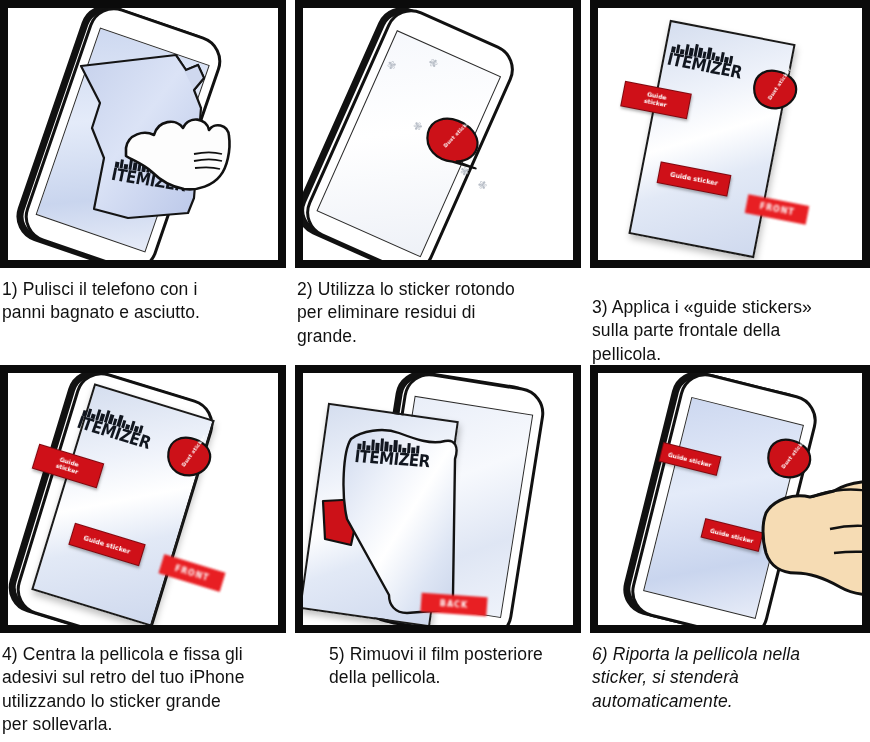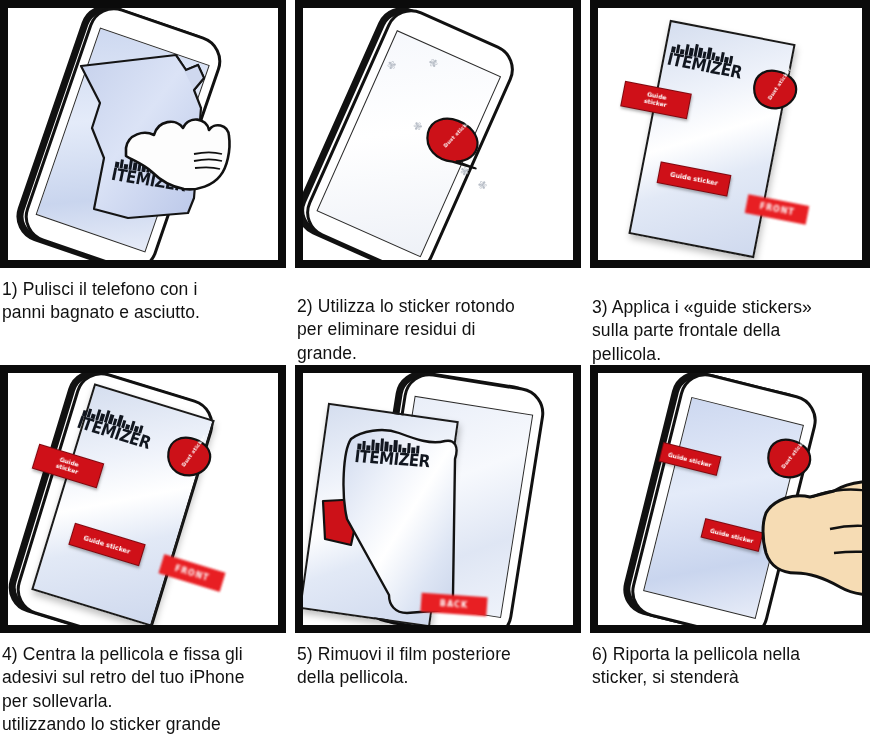--- a/index.html
+++ b/index.html
@@ -128,21 +128,21 @@
           <div class="dust" style="left:146px;top:123px;transform:rotate(5deg);">✾</div>
 
           <div class="drop" style="left:118px;top:108px;width:62px;height:48px;transform:rotate(12deg);">
             <svg width="62" height="48" viewBox="0 0 62 48">
               <path d="M6 22 C6 8 20 2 33 4 C46 6 56 14 57 24 C58 34 50 42 40 44 L60 47 L36 45 C20 47 6 38 6 22 Z" fill="#cc1118" stroke="#111" stroke-width="2.2" stroke-linejoin="round"></path>
             </svg>
             <span class="txt" style="left:16px;top:13px;transform:rotate(-58deg);">Dust sticker</span>
           </div>
         </div>
       </div>
-      <div class="caption" style="top:295px;width:284px;">
+      <div class="caption" style="top:278px;width:284px;">
         <div>2) Utilizza lo sticker rotondo</div>
         <div>per eliminare residui di</div>
         <div>grande.</div>
       </div>
     </div>
 
     <div class="cell" style="left:590px;top:0;width:280px;height:355px;">
       <div class="panel" style="width:280px;height:268px;">
         <div class="stage">
           <div class="film" style="left:50px;top:22px;width:128px;height:218px;transform:rotate(11deg);"></div>
@@ -231,22 +231,22 @@
             </svg>
             <span class="txt" style="left:10px;top:12px;transform:rotate(-62deg);">Dust sticker</span>
           </div>
 
           <div class="frontlbl" style="left:152px;top:190px;width:64px;height:20px;transform:rotate(17deg);font-size:8px;">FRONT</div>
         </div>
       </div>
       <div class="caption" style="top:278px;width:286px;">
         <div>4) Centra la pellicola e fissa gli</div>
         <div>adesivi sul retro del tuo iPhone</div>
+        <div>utilizzando lo sticker grande</div>
         <div>per sollevarla.</div>
-        <div>utilizzando lo sticker grande</div>
       </div>
     </div>
 
     <div class="cell" style="left:295px;top:365px;width:286px;height:377px;">
       <div class="panel" style="width:286px;height:268px;">
         <div class="stage">
           <div class="phone" style="left:76px;top:4px;width:142px;height:254px;transform:rotate(9deg);"></div>
           <div class="phone inner" style="left:84px;top:6px;width:142px;height:254px;transform:rotate(9deg);">
             <div class="screen" style="left:8px;top:22px;right:8px;bottom:20px;"></div>
           </div>
@@ -288,21 +288,21 @@
                 <rect x="56" y="7" width="4" height="6"></rect>
                   <rect x="61" y="5" width="3" height="8"></rect>
               </g>
             </svg>
             <span class="word">ITEMIZER</span>
           </div>
 
           <div class="frontlbl" style="left:118px;top:222px;width:66px;height:19px;transform:rotate(4deg);font-size:8px;">BACK</div>
         </div>
       </div>
-      <div class="caption" style="top:278px;width:284px;">
+      <div class="caption" style="top:278px;width:284px;margin-left:32px;">
         <div>5) Rimuovi il film posteriore</div>
         <div>della pellicola.</div>
       </div>
     </div>
 
     <div class="cell" style="left:590px;top:365px;width:280px;height:377px;">
       <div class="panel" style="width:280px;height:268px;">
         <div class="stage">
           <div class="phone" style="left:48px;top:6px;width:140px;height:250px;transform:rotate(14deg);"></div>
           <div class="phone inner" style="left:56px;top:8px;width:140px;height:250px;transform:rotate(14deg);">
@@ -320,20 +320,21 @@
           </div>
 
           <svg width="280" height="268" style="position:absolute;left:0;top:0;">
             <path d="M168 140 C176 126 196 120 212 124 L236 118 C252 108 276 106 290 112 L290 220 C276 224 256 222 242 214 C228 206 214 200 198 200 C182 200 172 192 168 180 C164 166 164 150 168 140 Z" fill="#f6dcb4" stroke="#111" stroke-width="3" stroke-linejoin="round"></path>
             <path d="M214 124 C232 116 258 114 278 120" stroke="#111" stroke-width="2.4" fill="none"></path>
             <path d="M232 156 C250 152 270 152 286 156" stroke="#111" stroke-width="2.4" fill="none"></path>
             <path d="M236 180 C254 178 272 178 288 182" stroke="#111" stroke-width="2.4" fill="none"></path>
           </svg>
         </div>
       </div>
-      <div class="caption" style="top:278px;width:278px;">
+      <div class="caption" style="top:278px;width:278px;font-style:italic;">
         <div>6) Riporta la pellicola nella</div>
         <div>sticker, si stenderà</div>
+        <div>automaticamente.</div>
       </div>
     </div>
 
   </div>
 </div>
 
 </body></html>

